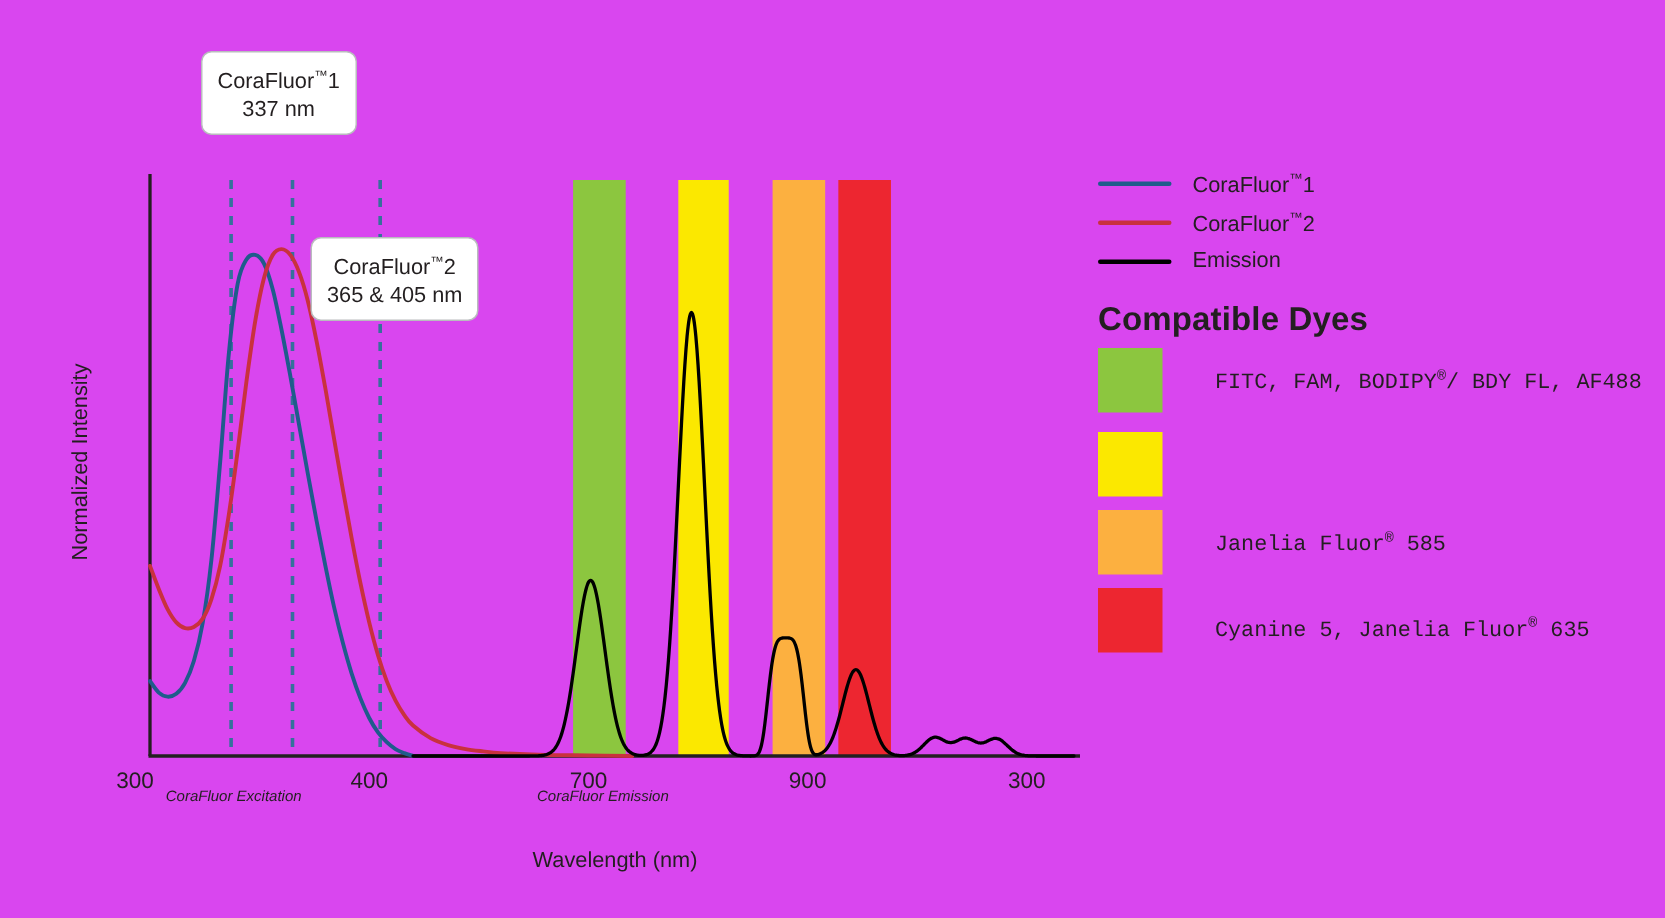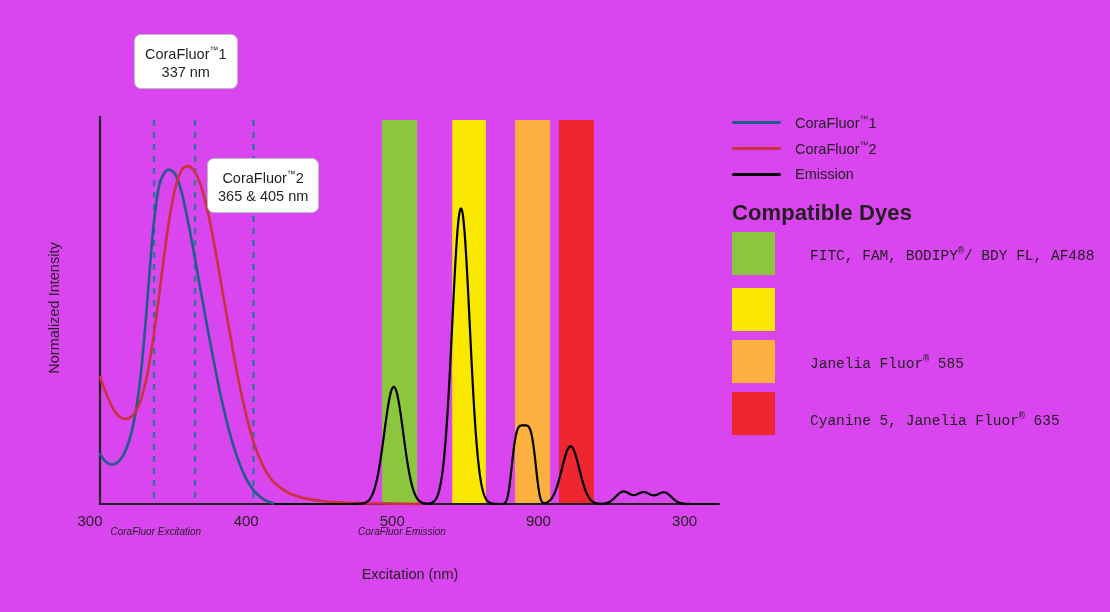--- a/index.html
+++ b/index.html
@@ -162,30 +162,30 @@
     <div class="callout" id="callout-cf2">
       <span class="ln">
         <span>CoraFluor</span><span class="tm">™</span><span>2</span>
       </span>
       <span class="ln">365 &amp; 405 nm</span>
     </div>
 
     <div id="xtick-layer">
         <div class="axis-tick" style="left: 60px; top: 512px;">300</div>
         <div class="axis-tick" style="left: 216.145px; top: 512px;">400</div>
-        <div class="axis-tick" style="left: 362.289px; top: 512px;">500</div>
+        <div class="axis-tick" style="left: 362.289px; top: 512px;">700</div>
         <div class="axis-tick" style="left: 508.434px; top: 512px;">900</div>
         <div class="axis-tick" style="left: 654.579px; top: 512px;">300</div>
       </div>
     <div id="xsub-layer">
         <div class="axis-sublabel" style="top: 526px; left: 110.495px;">CoraFluor Excitation</div>
         <div class="axis-sublabel" style="top: 526px; left: 358.018px;">CoraFluor Emission</div>
       </div>
 
-    <div id="xaxis-title">Excitation (nm)</div>
+    <div id="xaxis-title">Wavelength (nm)</div>
     <div id="yaxis-title">Normalized Intensity</div>
   </div>
 
   <div id="right-panel">
 
     <div id="line-legend-layer">
         <div class="line-legend-row" style="left: 4px; top: 114px;">
           <span class="legend-swatch-line" style="background: rgb(31, 92, 139);"></span>
           <span class="legend-line-label"><span>CoraFluor</span><span class="tm">™</span><span>1</span></span>
         </div>

